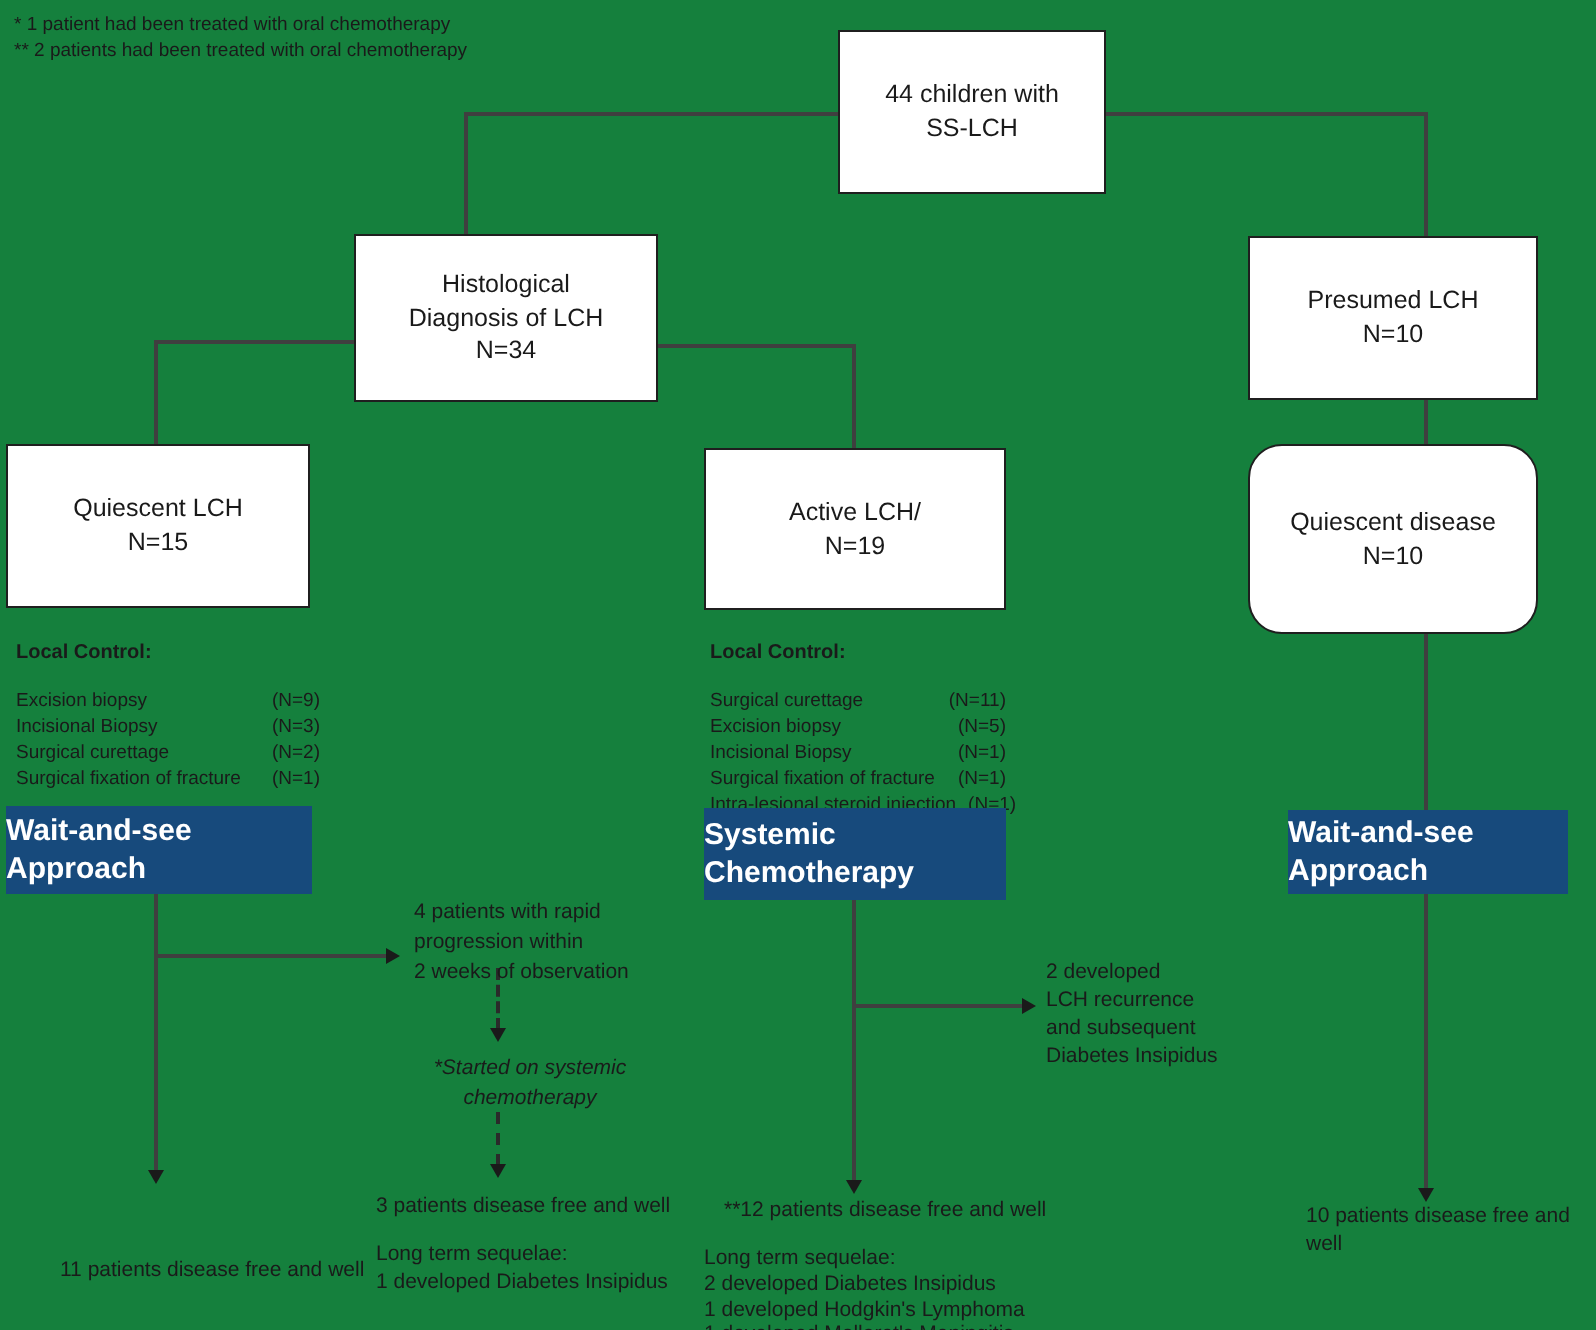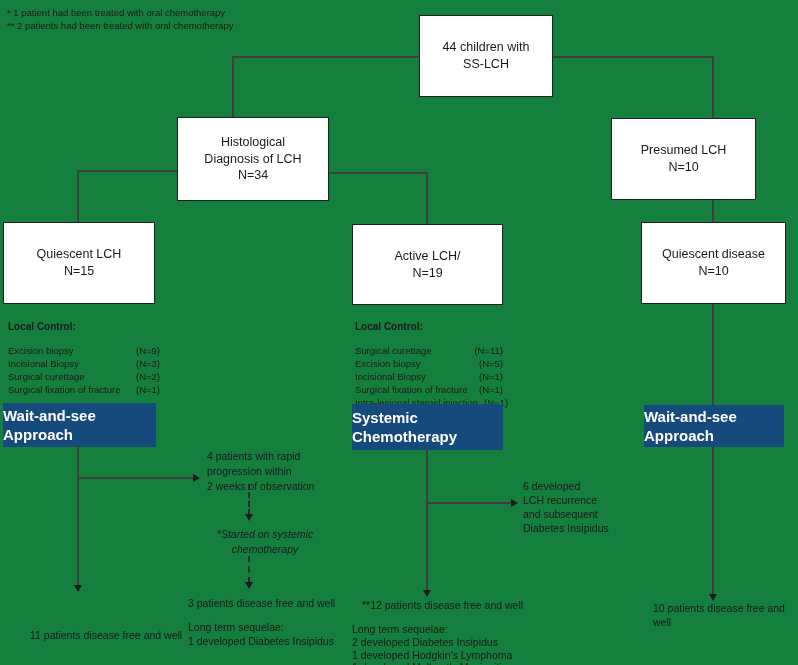--- a/index.html
+++ b/index.html
@@ -96,36 +96,36 @@
     <div>44 children with</div>
     <div>SS-LCH</div>
   </div>
 
   <div class="box" style="left:177px;top:117px;width:152px;height:84px;">
     <div>Histological</div>
     <div>Diagnosis of LCH</div>
     <div>N=34</div>
   </div>
 
-  <div class="box" style="left:611px;top:118px;width:145px;height:82px;">
+  <div class="box" style="left:624px;top:118px;width:145px;height:82px;">
     <div>Presumed LCH</div>
     <div>N=10</div>
   </div>
 
   <div class="box" style="left:3px;top:222px;width:152px;height:82px;">
     <div>Quiescent LCH</div>
     <div>N=15</div>
   </div>
 
   <div class="box" style="left:352px;top:224px;width:151px;height:81px;">
     <div>Active LCH/</div>
     <div>N=19</div>
   </div>
 
-  <div class="box" style="left:641px;top:222px;width:145px;height:82px;">
+  <div class="box" style="left:624px;top:222px;width:145px;height:95px;border-radius:17px;">
     <div>Quiescent disease</div>
     <div>N=10</div>
   </div>
 
   <div class="lc" style="left:8px;top:320px;width:152px;">
     <div class="lc-title">Local Control:</div>
     <div class="lc-row">
       <span class="lbl">Excision biopsy</span>
       <span class="n">(N=9)</span>
     </div>
@@ -187,21 +187,21 @@
     <div>progression within</div>
     <div>2 weeks of observation</div>
   </div>
 
   <div class="note center" style="left:200px;top:527px;width:130px;font-style:italic;">
     <div>*Started on systemic</div>
     <div>chemotherapy</div>
   </div>
 
   <div class="note" style="left:523px;top:479px;line-height:14px;">
-    <div>6 developed</div>
+    <div>2 developed</div>
     <div>LCH recurrence</div>
     <div>and subsequent</div>
     <div>Diabetes Insipidus</div>
   </div>
 
   <div class="outcome" style="left:30px;top:596px;margin-top:32px;">11 patients disease free and well</div>
 
   <div class="outcome" style="left:188px;top:596px;">3 patients disease free and well</div>
   <div class="outcome" style="left:188px;top:620px;">Long term sequelae:</div>
   <div class="outcome" style="left:188px;top:634px;">1 developed Diabetes Insipidus</div>

